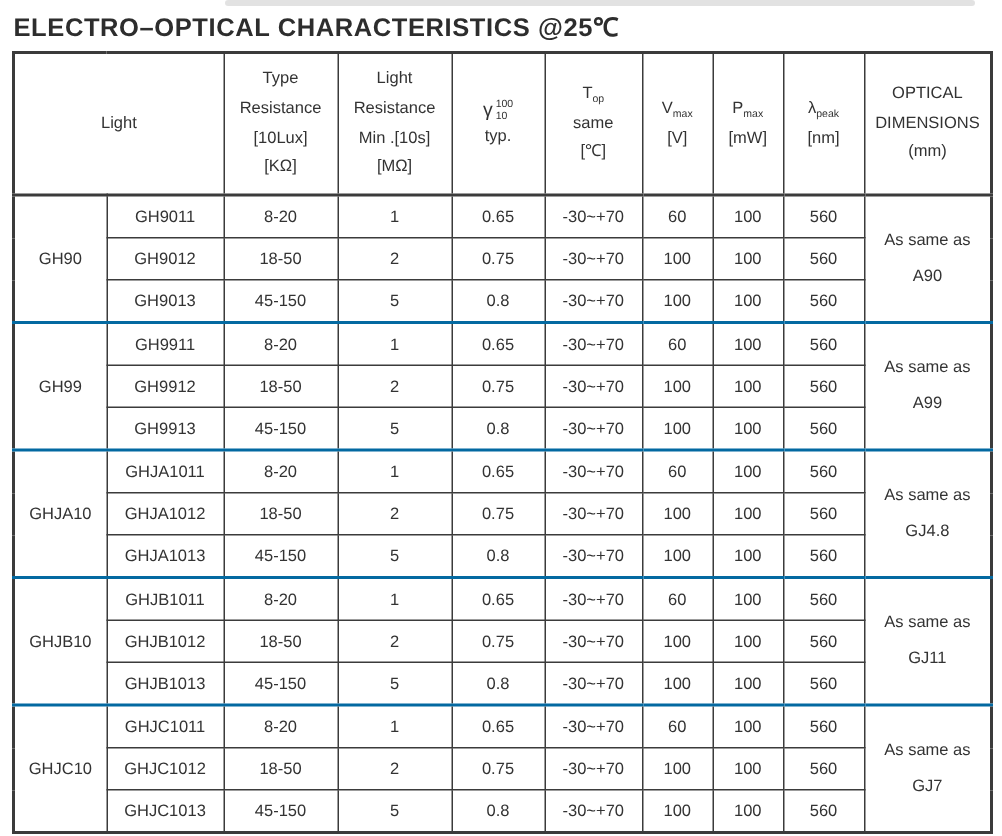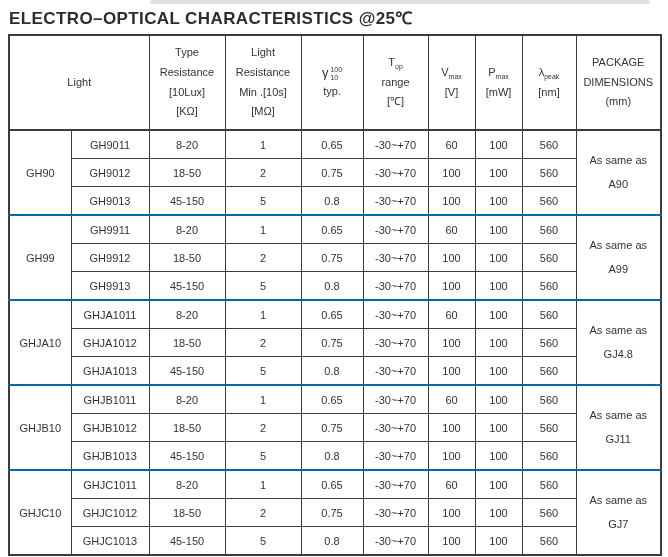--- a/index.html
+++ b/index.html
@@ -80,36 +80,36 @@
 [MΩ]</th>
       <th>
         <div class="gamma-line"><span class="gamma-sym">γ</span><span class="frac-stack">
               <span>100</span>
               <span>10</span>
             </span></div>
         <div class="hline">typ.</div>
       </th>
       <th>
         <div class="hline"><span>T</span><sub class="small">op</sub></div>
-        <div class="hline">range</div>
+        <div class="hline">same</div>
         <div class="hline">[℃]</div>
       </th>
       <th>
         <div class="hline"><span>V</span><sub class="small">max</sub></div>
         <div class="hline">[V]</div>
       </th>
       <th>
         <div class="hline"><span>P</span><sub class="small">max</sub></div>
         <div class="hline">[mW]</div>
       </th>
       <th>
         <div class="hline"><span>λ</span><sub class="small">peak</sub></div>
         <div class="hline">[nm]</div>
       </th>
-      <th class="pre">PACKAGE
+      <th class="pre">OPTICAL
 DIMENSIONS
 (mm)</th>
     </tr>
   </thead>
   <tbody>
 
     <tr class="group-start">
       <td rowspan="3">GH90</td>
       <td>GH9011</td>
       <td>8-20</td>

